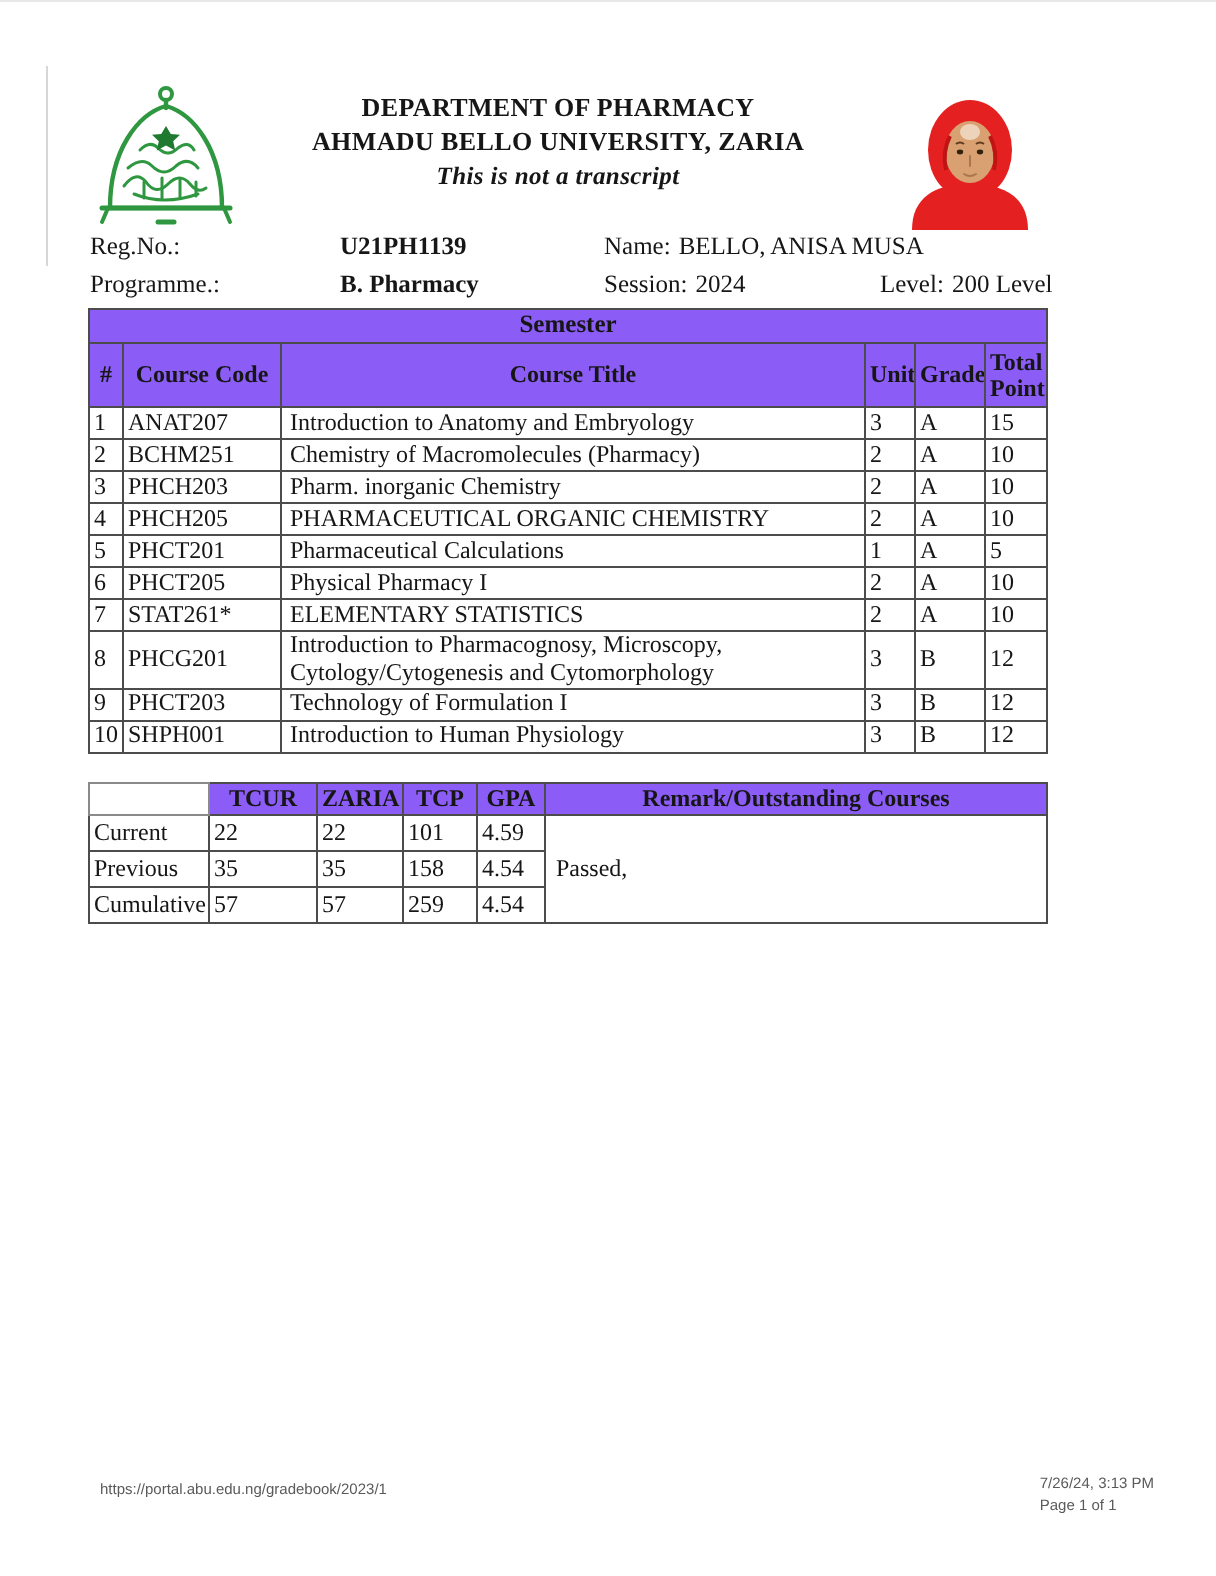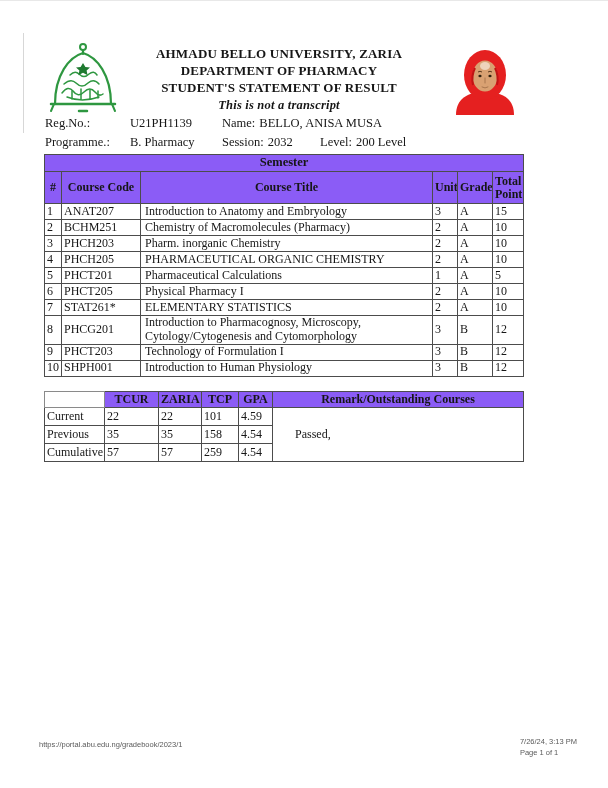--- a/index.html
+++ b/index.html
@@ -14,44 +14,44 @@
   
   .logo { position:absolute; left:48px; top:40px; width:70px; height:82px; }
   .photo { position:absolute; left:450px; top:46px; width:70px; height:68px; }
   .titles {
     position:absolute; left:90px; top:44px; width:378px; text-align:center;
     font-weight:bold; font-size:13px; line-height:17px; letter-spacing:.2px;
   }
   .titles .disclaimer { font-style:italic; font-size:12.5px; margin-top:1px; }
   
   .info { position:absolute; left:45px; top:113px; width:520px; font-size:12.5px; }
-  .info .row { display:flex; height:19px; align-items:center; }
+  .info .row { display:flex; height:19px; align-items:center;gap:40px; }
   .info .c1 { width:85px; }
-  .info .c2 { width:92px; }
+  .info .c2 { width:92px;font-weight:bold; }
   .info .c3 { width:98px; }
   .info .lbl-val span + span { margin-left:4px; }
   
   table { border-collapse:collapse; table-layout:fixed; font-size:12px; }
   td, th { border:1px solid #4c4c4c; padding:0 2px; overflow:hidden; }
   th { background:#8b5cf6; font-weight:bold; text-align:center; line-height:1.05; }
   td { text-align:left; vertical-align:middle; }
   .course-table { position:absolute; left:44px; top:153px; width:479px; }
   .course-table tr.semester-row th { height:16px; font-size:12.5px; }
   .course-table tr.head-row th { height:31px; }
   .course-table tbody tr { height:16px; }
   .course-table tbody td { line-height:1.15; }
   .course-table td.title-cell { padding-left:4px; }
   .summary-table { position:absolute; left:44px; top:390px; width:479px; }
   .summary-table tr { height:18px; }
   .summary-table tr.head-row { height:16px;padding-left:31px; }
   .summary-table th.blank { background:#ffffff; border-color:#8a8a8a; }
-  .summary-table td.remark-cell { padding-left:22px; vertical-align:middle; }
+  .summary-table td.remark-cell { padding-left:5px; vertical-align:middle; }
   
   .footer-url {
-    position:absolute; left:39px; top:739px;
+    position:absolute; left:50px; top:739px;
     font-family:"Liberation Sans", sans-serif; font-size:7.5px; color:#5a5a5a;
   }
   .footer-right {
     position:absolute; right:31px; top:735px; text-align:left;
     font-family:"Liberation Sans", sans-serif; font-size:7.5px; color:#5a5a5a; line-height:11px;
   }
 </style>
 </head>
 <body>
 
@@ -72,23 +72,22 @@
       <path d="M14 52 q6 -8 11 -2 q5 7 11 1 q6 -6 11 0 q4 5 8 2"></path>
       <path d="M16 43 q7 -6 12 -1 q6 6 12 0 q6 -5 11 1"></path>
       <path d="M22 34 q5 -5 9 -1 q5 5 10 0 q5 -4 8 1"></path>
       <path d="M24 58 l0 -8 M33 58 l0 -10 M42 58 l0 -9 M50 57 l0 -7"></path>
       <path d="M19 56 q15 6 32 0"></path>
     </g>
     <path d="M35 22 l2.4 4 4.6 .4 -3.4 3.2 1 4.6 -4.6 -2.4 -4.6 2.4 1 -4.6 -3.4 -3.2 4.6 -.4 Z" fill="#1f7a30"></path>
   </svg>
 
   <div class="titles">
+    <div>DEPARTMENT OF PHARMACY</div>
     <div>AHMADU BELLO UNIVERSITY, ZARIA</div>
-    <div>DEPARTMENT OF PHARMACY</div>
-    <div>STUDENT'S STATEMENT OF RESULT</div>
     <div class="disclaimer">This is not a transcript</div>
   </div>
 
   <svg class="photo" viewBox="0 0 70 68">
     <rect x="0" y="0" width="70" height="68" fill="#ffffff"></rect>
     <path d="M6 68 C6 52 17 45 35 45 C53 45 64 52 64 68 Z" fill="#e52020"></path>
     <ellipse cx="35" cy="28" rx="21" ry="25" fill="#e52020"></ellipse>
     <ellipse cx="35" cy="29" rx="12.5" ry="15.5" fill="#d9a172"></ellipse>
     <ellipse cx="35" cy="19" rx="5" ry="4" fill="#f3e0cd" opacity="0.8"></ellipse>
     <ellipse cx="30" cy="29" rx="1.6" ry="1.2" fill="#32210f"></ellipse>
@@ -100,21 +99,21 @@
 
   <div class="info">
     <div class="row">
       <span class="c1">Reg.No.:</span>
       <span class="c2">U21PH1139</span>
       <span class="lbl-val"><span>Name:</span><span>BELLO, ANISA MUSA</span></span>
     </div>
     <div class="row">
       <span class="c1">Programme.:</span>
       <span class="c2">B. Pharmacy</span>
-      <span class="c3 lbl-val"><span>Session:</span><span>2032</span></span>
+      <span class="c3 lbl-val"><span>Session:</span><span>2024</span></span>
       <span class="lbl-val"><span>Level:</span><span>200 Level</span></span>
     </div>
   </div>
 
   <table class="course-table">
     <colgroup>
       <col style="width:17px">
         <col style="width:79px">
         <col style="width:292px">
       <col style="width:25px">

